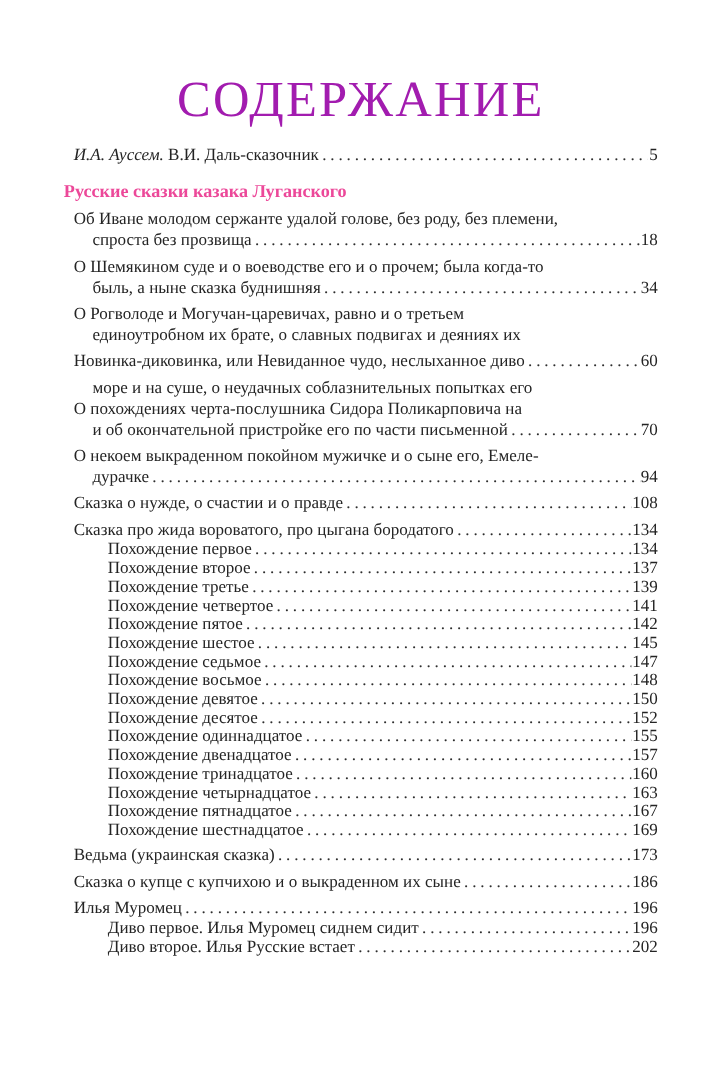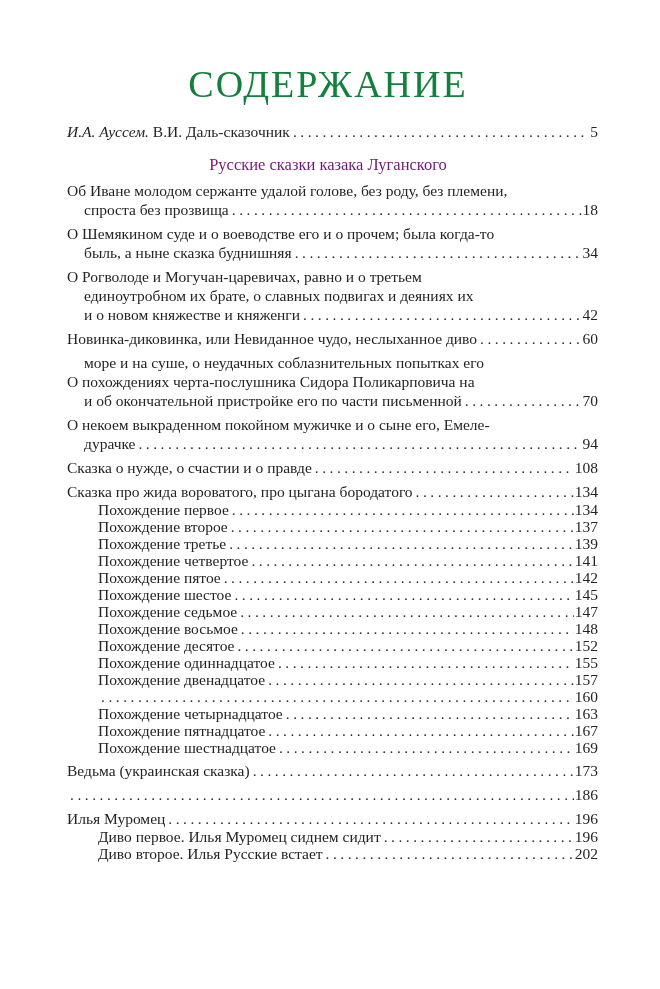--- a/index.html
+++ b/index.html
@@ -11,37 +11,36 @@
     overflow: hidden;
   }
   .page {
     box-sizing: border-box;
     width: 660px; height: 989px;
     padding: 0 62px 0 58px;
   }
   .title {
     margin-top: 62px;
     text-align: center;
-    font-size: 38px;
+    font-size: 46px;
     line-height: 1.2;
     letter-spacing: 2px;
     font-weight: 400;
-    color: #15803d;
+    color: #a21caf;
   }
   .toc { margin-top: 14px; font-size: 15.5px; }
   .entry.level0 { padding-left: 9px; margin-top: 5px; line-height: 19px; }
   .entry.level1 { padding-left: 40px; margin-top: 0; line-height: 17px; }
   .preface { margin-top: 0; }
   .heading {
     margin-top: 13px;
-    font-weight: 400;
+    font-weight: 700;
     font-size: 16.5px;
     line-height: 22px;
-    color: #701a75;
-    text-align: center;
+    color: #ec4899;
   }
   .line { white-space: nowrap; }
   .line.cont { padding-left: 17px; }
   .leaderline { display: flex; align-items: baseline; }
   .txt { flex: 0 0 auto; }
   .au { font-style: italic; }
   .dots { flex: 1 1 auto; overflow: hidden; margin: 0 1px 0 3px; min-width: 8px; }
   .dots::after {
     content: "...........................................................................................................................";
     letter-spacing: 3.5px;
@@ -80,25 +79,20 @@
           <div class="line"><span class="txt">О Шемякином суде и о воеводстве его и о прочем; была когда-то</span></div>
           <div class="line cont leaderline">
             <span class="txt">быль, а ныне сказка буднишняя</span>
             <span class="dots"></span>
             <span class="pg">34</span>
           </div>
         </div>
         <div class="entry level0">
           <div class="line"><span class="txt">О Рогволоде и Могучан-царевичах, равно и о третьем</span></div>
           <div class="line cont"><span class="txt">единоутробном их брате, о славных подвигах и деяниях их</span></div>
-          <div class="line cont leaderline">
-            <span class="txt">и о новом княжестве и княженги</span>
-            <span class="dots"></span>
-            <span class="pg">42</span>
-          </div>
         </div>
         <div class="entry level0">
           <div class="line leaderline">
             <span class="txt">Новинка-диковинка, или Невиданное чудо, неслыханное диво</span>
             <span class="dots"></span>
             <span class="pg">60</span>
           </div>
         </div>
         <div class="entry level0">
           <div class="line cont"><span class="txt">море и на суше, о неудачных соблазнительных попытках его</span></div>
@@ -182,20 +176,27 @@
         </div>
         <div class="entry level1">
           <div class="line leaderline">
             <span class="txt">Похождение восьмое</span>
             <span class="dots"></span>
             <span class="pg">148</span>
           </div>
         </div>
         <div class="entry level1">
           <div class="line leaderline">
+            <span class="txt">Похождение девятое</span>
+            <span class="dots"></span>
+            <span class="pg">150</span>
+          </div>
+        </div>
+        <div class="entry level1">
+          <div class="line leaderline">
             <span class="txt">Похождение десятое</span>
             <span class="dots"></span>
             <span class="pg">152</span>
           </div>
         </div>
         <div class="entry level1">
           <div class="line leaderline">
             <span class="txt">Похождение одиннадцатое</span>
             <span class="dots"></span>
             <span class="pg">155</span>
@@ -203,20 +204,21 @@
         </div>
         <div class="entry level1">
           <div class="line leaderline">
             <span class="txt">Похождение двенадцатое</span>
             <span class="dots"></span>
             <span class="pg">157</span>
           </div>
         </div>
         <div class="entry level1">
           <div class="line leaderline">
+            <span class="txt">Похождение тринадцатое</span>
             <span class="dots"></span>
             <span class="pg">160</span>
           </div>
         </div>
         <div class="entry level1">
           <div class="line leaderline">
             <span class="txt">Похождение четырнадцатое</span>
             <span class="dots"></span>
             <span class="pg">163</span>
           </div>
@@ -237,20 +239,21 @@
         </div>
         <div class="entry level0">
           <div class="line leaderline">
             <span class="txt">Ведьма (украинская сказка)</span>
             <span class="dots"></span>
             <span class="pg">173</span>
           </div>
         </div>
         <div class="entry level0">
           <div class="line leaderline">
+            <span class="txt">Сказка о купце с купчихою и о выкраденном их сыне</span>
             <span class="dots"></span>
             <span class="pg">186</span>
           </div>
         </div>
         <div class="entry level0">
           <div class="line leaderline">
             <span class="txt">Илья Муромец</span>
             <span class="dots"></span>
             <span class="pg">196</span>
           </div>

